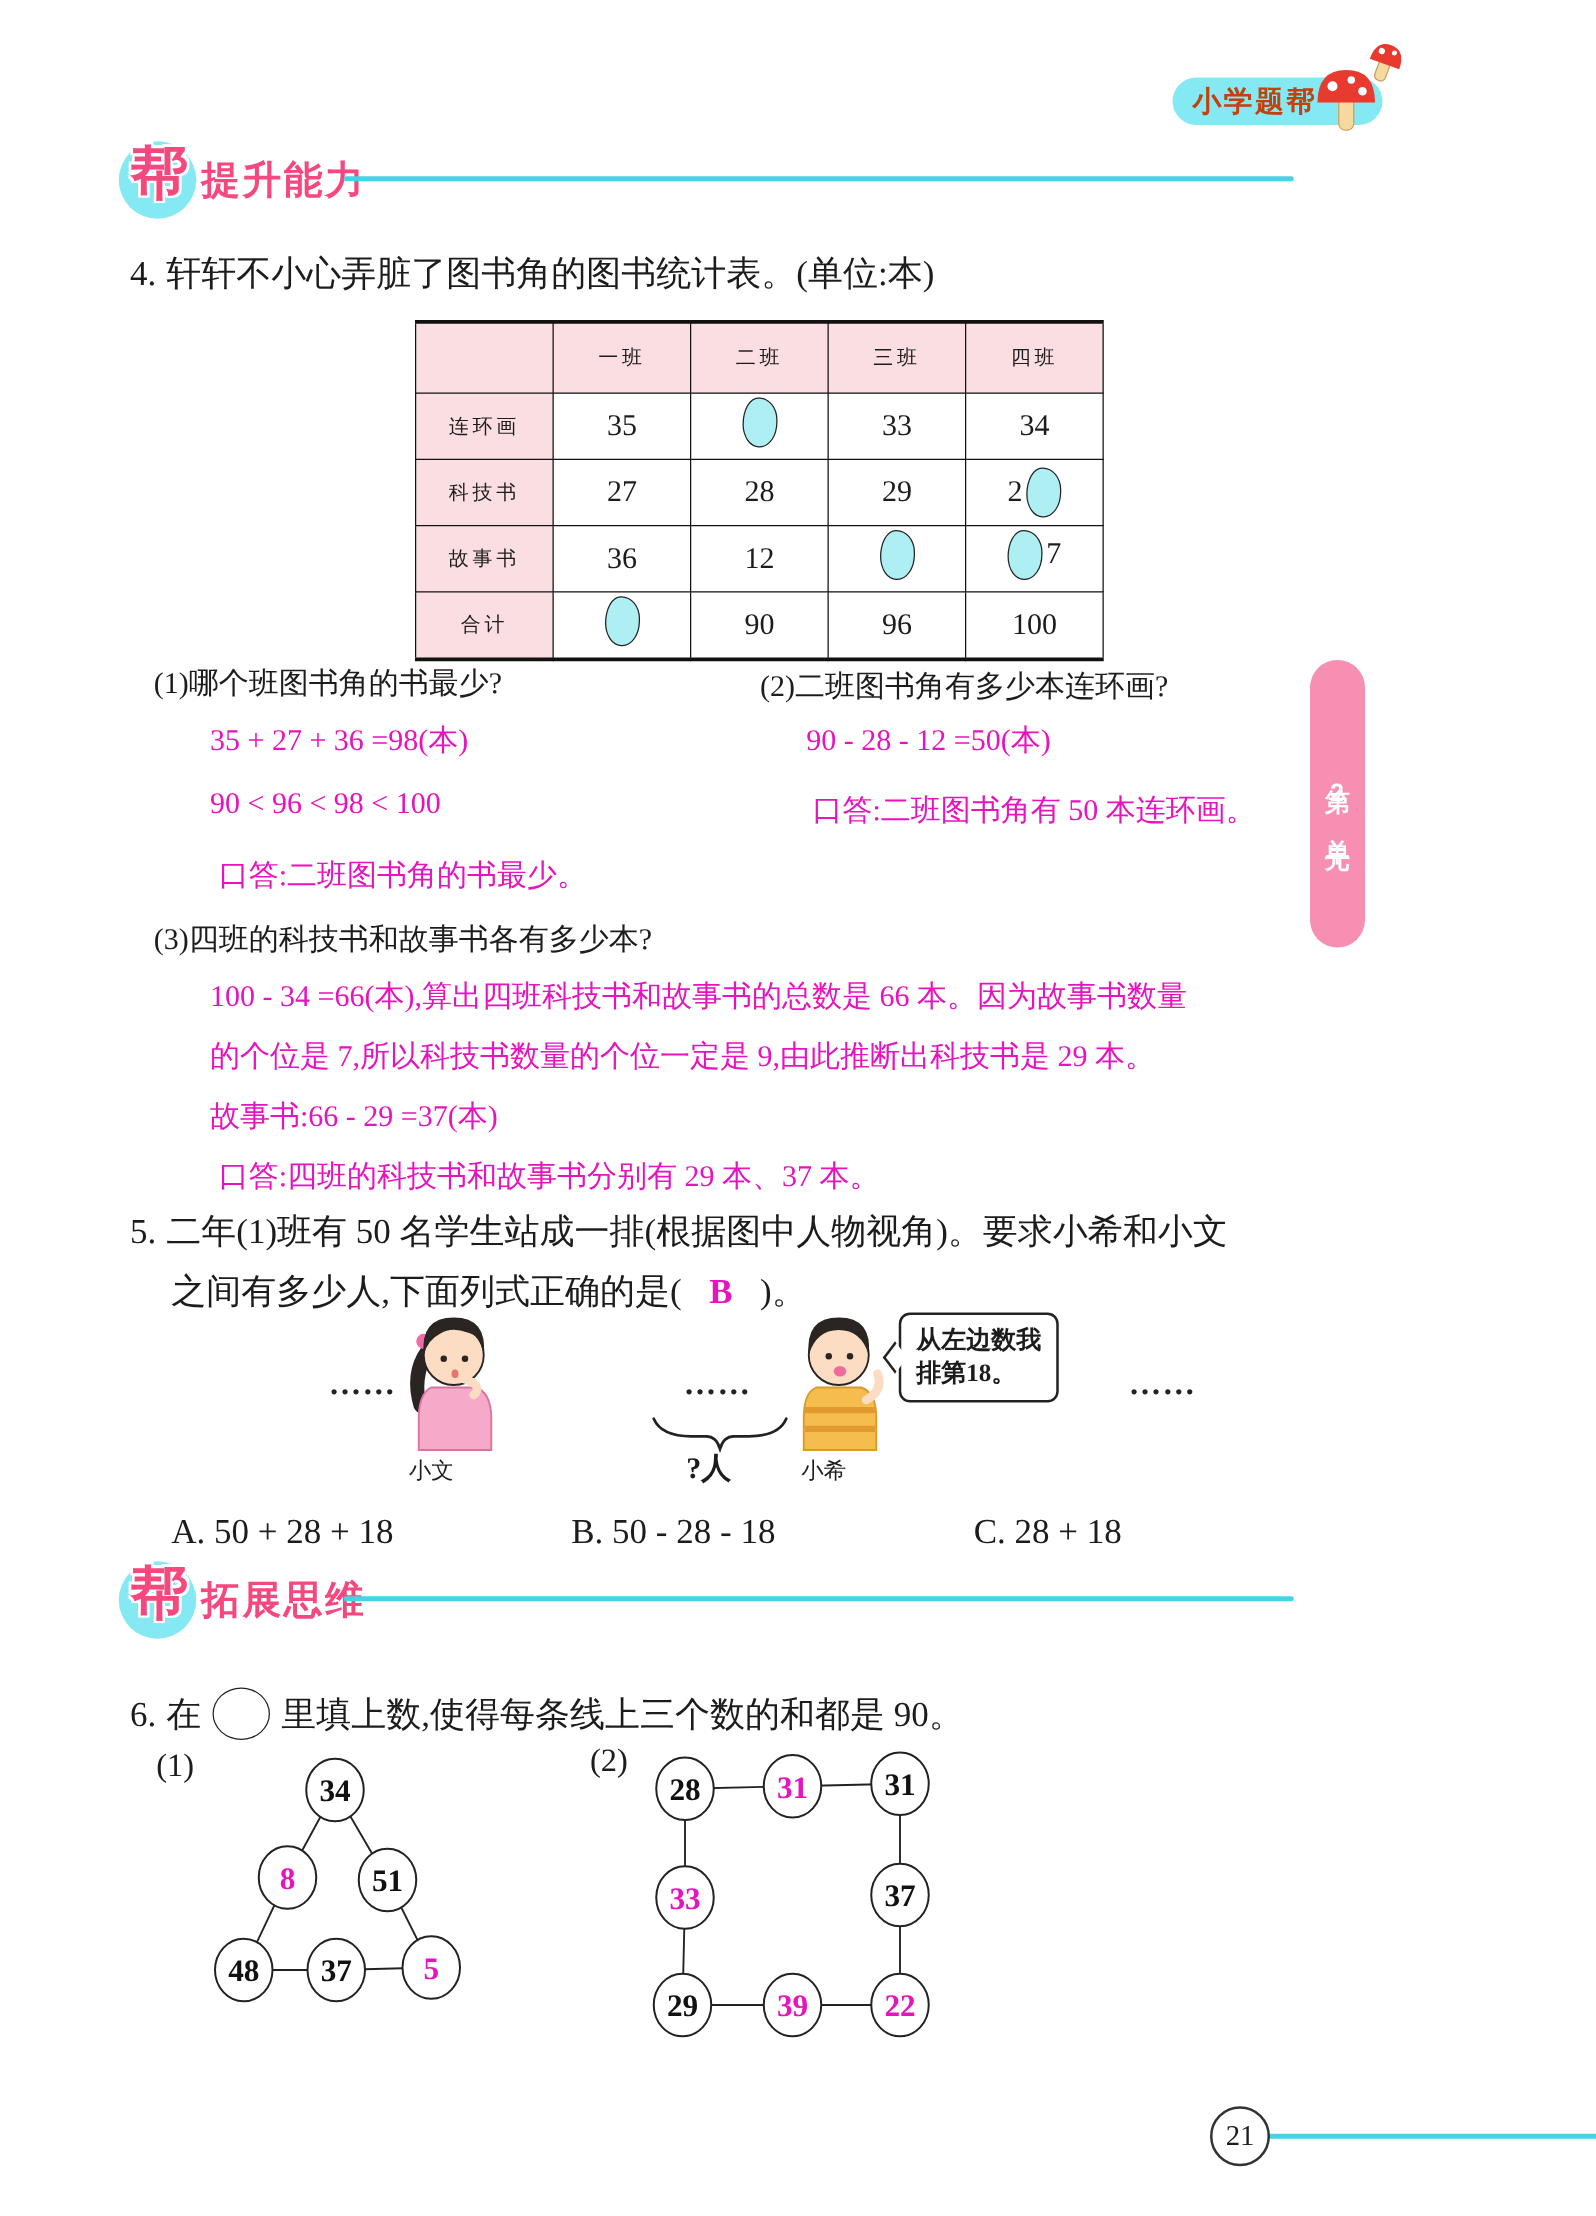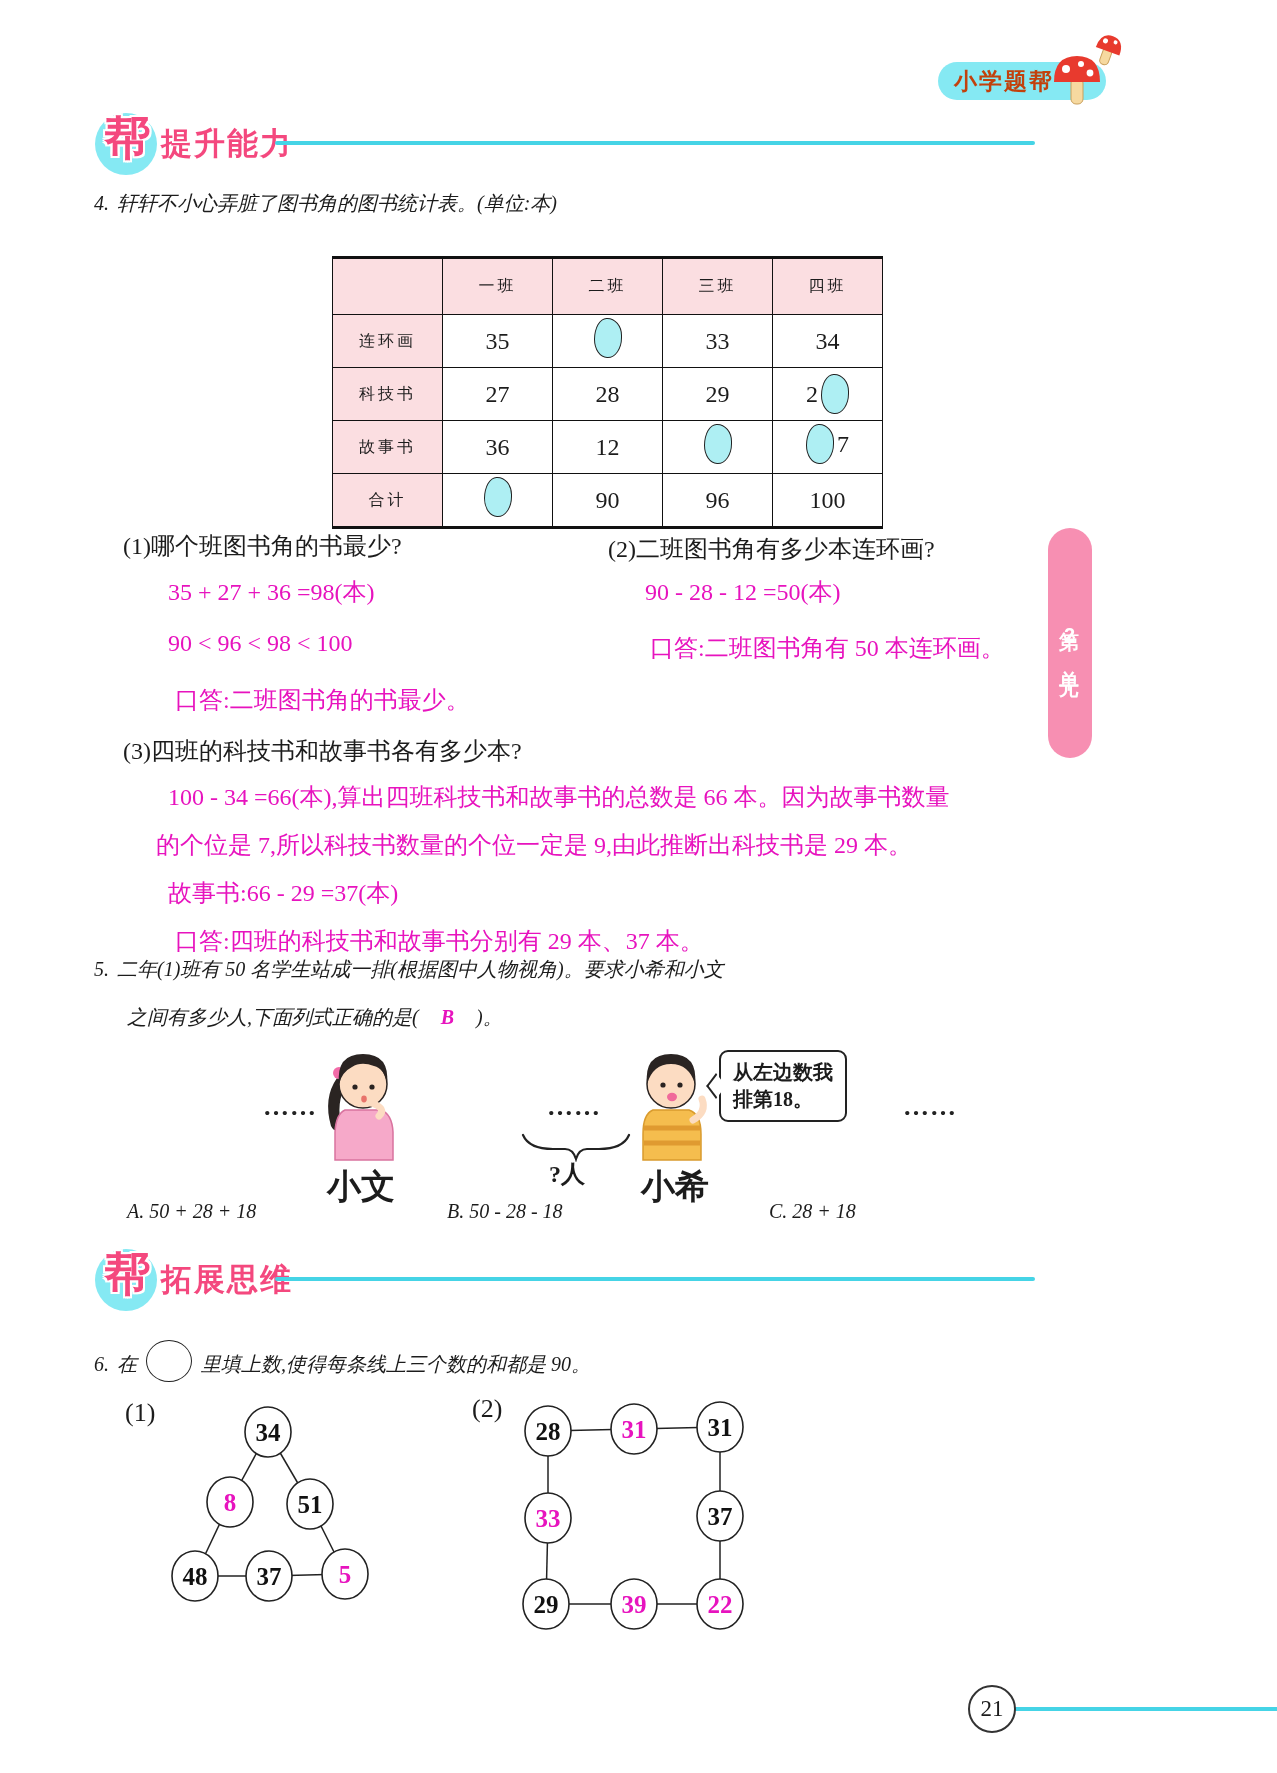--- a/index.html
+++ b/index.html
@@ -37,21 +37,21 @@
     position:absolute; left:1048px; top:528px; width:44px; height:230px;
     background:var(--tab_pink); border-radius:22px;
     display:flex; align-items:center; justify-content:center;
   }
   .side-tab span {
     writing-mode:vertical-rl; text-orientation:upright; color:#fff;
     font-size:20px; font-weight:bold; letter-spacing:8px;
     font-family:"Liberation Sans","DejaVu Sans",sans-serif;
   }
   
-  .qline { position:absolute; margin:4px; font-size:20px; white-space:nowrap;font-style:italic; }
+  .qline { position:absolute; margin:14px; font-size:28px; white-space:nowrap; }
   .qnum { margin-right:8px; }
   .ans { color:var(--magenta); }
   
   .booktable {
     position:absolute; left:332px; top:256px; border-collapse:collapse;
     border-top:3px solid #111; border-bottom:3px solid #111;
   }
   .booktable td {
     border:1.6px solid #111; width:109px; height:52px; text-align:center;
     font-size:24px; background:#fff; padding:0;
@@ -62,21 +62,21 @@
   .smudge {
     display:inline-block; width:26px; height:38px; background:var(--smudge);
     border:1.5px solid #222; border-radius:46% 54% 52% 48% / 55% 45% 52% 48%;
   }
   
   .abs { position:absolute; margin:0; white-space:nowrap; }
   .fs24 { font-size:24px; }
   
   .cartoon { position:absolute; left:263px; top:1046px; width:720px; height:155px; }
   .dots { position:absolute; font-size:26px; font-weight:bold; letter-spacing:1px; color:#222; }
-  .char-label { position:absolute; font-size:34px; font-weight:bold; }
+  .char-label { position:absolute; font-size:18px; font-weight:normal; }
   .bubble {
     position:absolute; background:#fff; border:2.2px solid #222; border-radius:9px;
     padding:7px 12px; font-size:20px; font-weight:bold; line-height:27px;
     text-align:left; white-space:nowrap;
   }
   .bubble::before {
     content:''; position:absolute; left:-13px; top:26px; width:14px; height:14px;
     background:#fff; border-left:2.2px solid #222; border-bottom:2.2px solid #222;
     transform:rotate(45deg) skew(8deg,8deg);
   }
@@ -220,21 +220,21 @@
     <p class="abs fs24 ans" style="left:168px; top:100px">90 &lt; 96 &lt; 98 &lt; 100</p>
     <p class="abs fs24 ans" style="left:175px; top:154px">口答:二班图书角的书最少。</p>
     <p class="abs fs24" style="left:608px; top:3px">(2)二班图书角有多少本连环画?</p>
     <p class="abs fs24 ans" style="left:645px; top:46px">90 - 28 - 12 =50(本)</p>
     <p class="abs fs24 ans" style="left:650px; top:102px">口答:二班图书角有 50 本连环画。</p>
   </div>
 
   <div style="position:absolute; left:0; top:735px; width:1100px; height:220px">
     <p class="abs fs24" style="left:123px; top:0">(3)四班的科技书和故事书各有多少本?</p>
     <p class="abs fs24 ans" style="left:168px; top:46px">100 - 34 =66(本),算出四班科技书和故事书的总数是 66 本。因为故事书数量</p>
-    <p class="abs fs24 ans" style="left:156px; top:94px">的个位是 7,所以科技书数量的个位一定是 9,由此推断出科技书是 29 本。</p>
+    <p class="abs fs24 ans" style="left:168px; top:94px">的个位是 7,所以科技书数量的个位一定是 9,由此推断出科技书是 29 本。</p>
     <p class="abs fs24 ans" style="left:168px; top:142px">故事书:66 - 29 =37(本)</p>
     <p class="abs fs24 ans" style="left:175px; top:190px">口答:四班的科技书和故事书分别有 29 本、37 本。</p>
   </div>
 
   <p class="qline" style="left:90px; top:952px">
     <span class="qnum">5.</span><span>二年(1)班有 50 名学生站成一排(根据图中人物视角)。要求小希和小文</span>
   </p>
   <p class="qline" style="left:123px; top:1000px">
     <span>之间有多少人,下面列式正确的是(</span><span class="ans" style="font-weight:bold; padding:0 22px">B</span><span>)。</span>
   </p>

